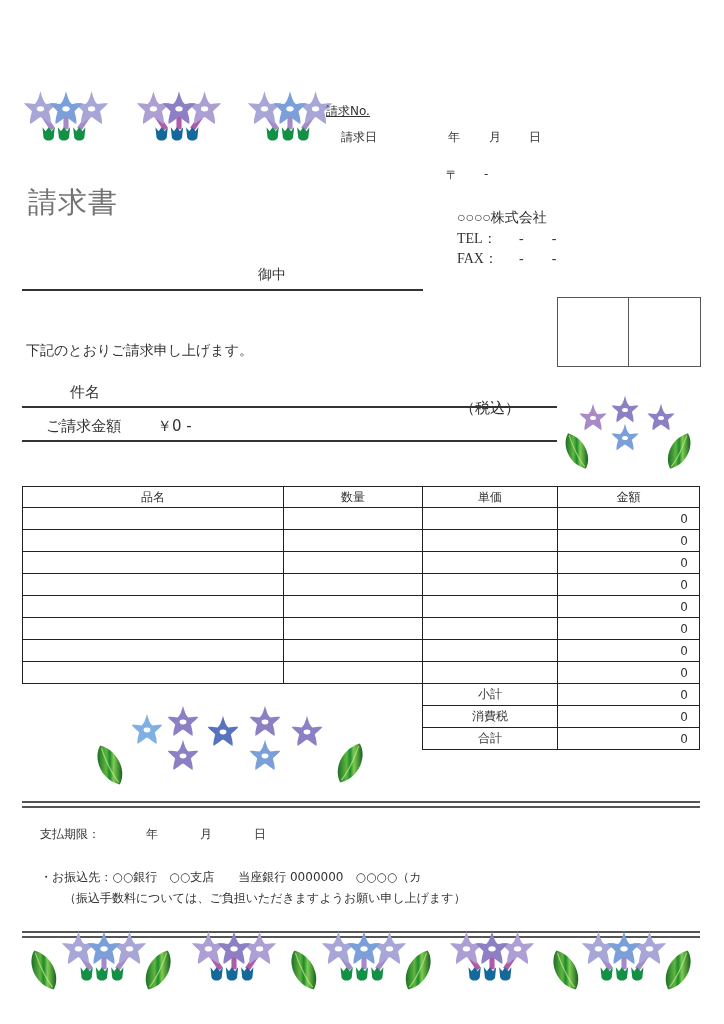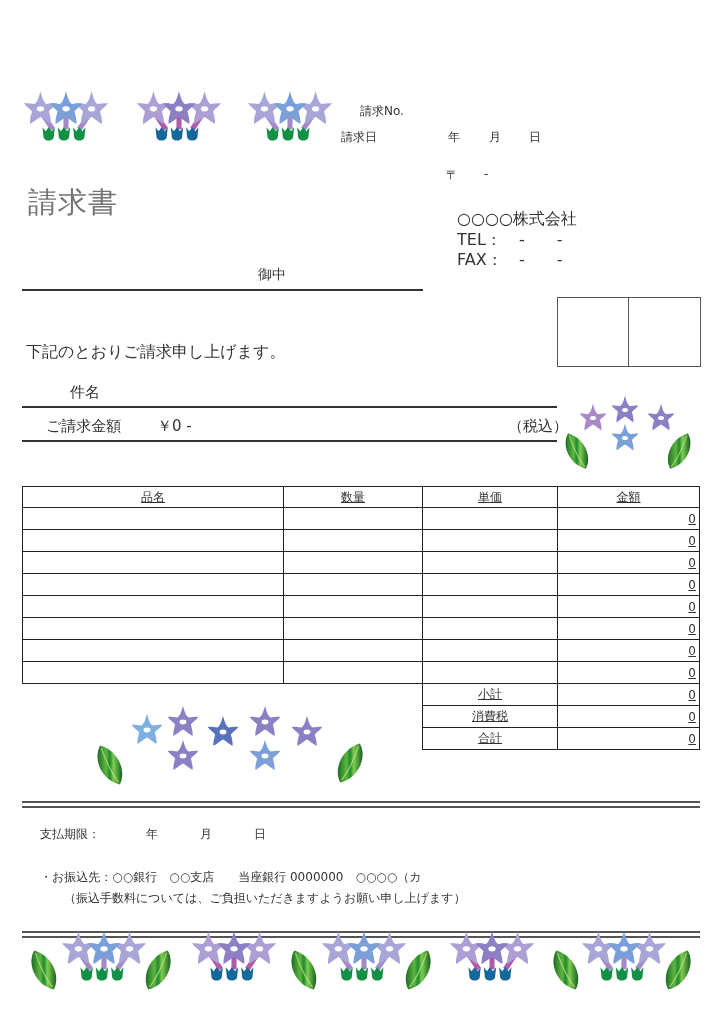--- a/index.html
+++ b/index.html
@@ -1,26 +1,26 @@
 <!DOCTYPE html>
 <html><head>
 <meta charset="utf-8">
 <style>
   html, body { margin: 0; padding: 0; background: #ffffff; }
   body { width: 724px; height: 1024px; position: relative; overflow: hidden;
          font-family: "DejaVu Sans", "Liberation Sans", sans-serif; color: #333; }
   .abs { position: absolute; }
   .t12 { font-size: 12px; }
-  .t11 { font-size: 16px; }
+  .t11 { font-size: 14px; font-family: Liberation Serif, serif; }
   .t14 { font-size: 14px; }
   .t15 { font-size: 15px; }
   .line { position: absolute; height: 0; border-top: 2px solid #333; }
   .dline { position: absolute; height: 3px; border-top: 2px solid #555; border-bottom: 2px solid #555; }
   table.items { position: absolute; left: 22px; top: 486px; border-collapse: collapse; font-size: 12px; }
-  table.items td, table.items th { border: 1.5px solid #222; height: 21px; padding: 0 3px; font-weight: normal; text-decoration: underline; }
+  table.items td, table.items th { border: 1.5px solid #222; height: 21px; padding: 0 11px; font-weight: normal; }
   table.items th { text-align: center; height: 20px; }
   table.items td.amt { text-align: right; }
   table.items td.blank { border: none; }
   table.items td.lbl { text-align: center; }
   .stamp { position: absolute; left: 557px; top: 297px; width: 142px; height: 68px; border: 1px solid #555; }
   .stamp .cell { position: absolute; top: 0; width: 70px; height: 68px; }
   .stamp .cell.l { left: 0; border-right: 1px solid #555; }
   .stamp .cell.r { left: 71px; }
   svg { display: block; }
 </style>
@@ -87,21 +87,21 @@
   <svg width="92" height="58">
       <use href="#bouquetTeal" width="92" height="58"></use>
     </svg>
 </div>
 <div class="abs" style="left:244px;top:88px;">
   <svg width="92" height="58">
       <use href="#bouquetGreen" width="92" height="58"></use>
     </svg>
 </div>
 
-<div class="abs t12" style="left:360px;top:103px;">請求No.</div>
+<div class="abs t12" style="left:326px;top:103px;text-decoration:underline;">請求No.</div>
 <div class="abs t12" style="left:341px;top:129px;">請求日</div>
 <div class="abs t12" style="left:448px;top:129px;">年</div>
 <div class="abs t12" style="left:489px;top:129px;">月</div>
 <div class="abs t12" style="left:529px;top:129px;">日</div>
 
 <div class="abs t12" style="left:446px;top:167px;">〒</div>
 <div class="abs t12" style="left:484px;top:167px;">-</div>
 
 <div class="abs t11" style="left:457px;top:209px;">○○○○株式会社</div>
 <div class="abs t11" style="left:457px;top:230px;">TEL：</div>
@@ -118,21 +118,21 @@
   <div class="cell l"></div>
   <div class="cell r"></div>
 </div>
 
 <div class="abs t11" style="left:26px;top:342px;">下記のとおりご請求申し上げます。</div>
 
 <div class="abs t15" style="left:70px;top:383px;">件名</div>
 <div class="line" style="left:22px;top:406px;width:535px;"></div>
 <div class="abs t15" style="left:46px;top:417px;">ご請求金額</div>
 <div class="abs t15" style="left:157px;top:417px;">￥0 -</div>
-<div class="abs t15" style="left:460px;top:417px;margin-left:48px;">（税込）</div>
+<div class="abs t15" style="left:460px;top:399px;">（税込）</div>
 <div class="line" style="left:22px;top:440px;width:535px;"></div>
 
 <div class="abs" style="left:560px;top:393px;">
   <svg width="140" height="80">
     <use href="#star" x="18" y="10" width="30" height="30" fill="#a98ac6"></use>
     <use href="#star" x="50" y="2" width="30" height="30" fill="#8c7fc4"></use>
     <use href="#star" x="86" y="10" width="30" height="30" fill="#8c7fc4"></use>
     <use href="#star" x="50" y="30" width="30" height="30" fill="#7b9fd9"></use>
     <use href="#leafL" x="2" y="38" width="30" height="40"></use>
     <use href="#leafR" x="104" y="38" width="30" height="40"></use>

